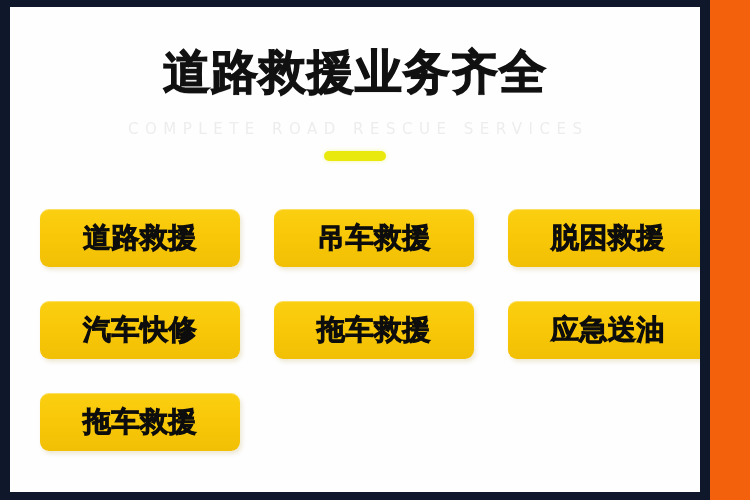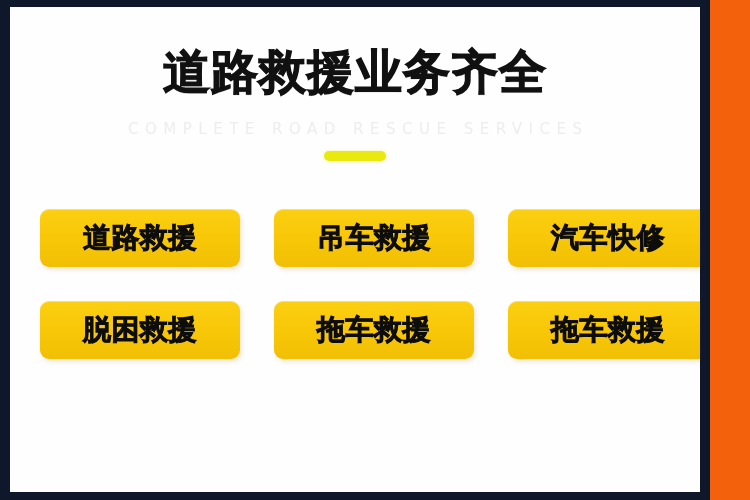--- a/index.html
+++ b/index.html
@@ -143,31 +143,34 @@
       <div class="service-button">
         <span class="service-button-label">道路救援</span>
       </div>
 
       <div class="service-button">
         <span class="service-button-label">吊车救援</span>
       </div>
 
 
       <div class="service-button">
-        <span class="service-button-label">汽车快修</span>
+        <span class="service-button-label">脱困救援</span>
       </div>
 
       <div class="service-button">
-        <span class="service-button-label">脱困救援</span>
+        <span class="service-button-label">汽车快修</span>
       </div>
 
       <div class="service-button">
         <span class="service-button-label">拖车救援</span>
       </div>
 
+      <div class="service-button">
+        <span class="service-button-label">应急送油</span>
+      </div>
 
       <div class="service-button">
         <span class="service-button-label">拖车救援</span>
       </div>
 
 
     </div>
 
   </div>
 </div>

